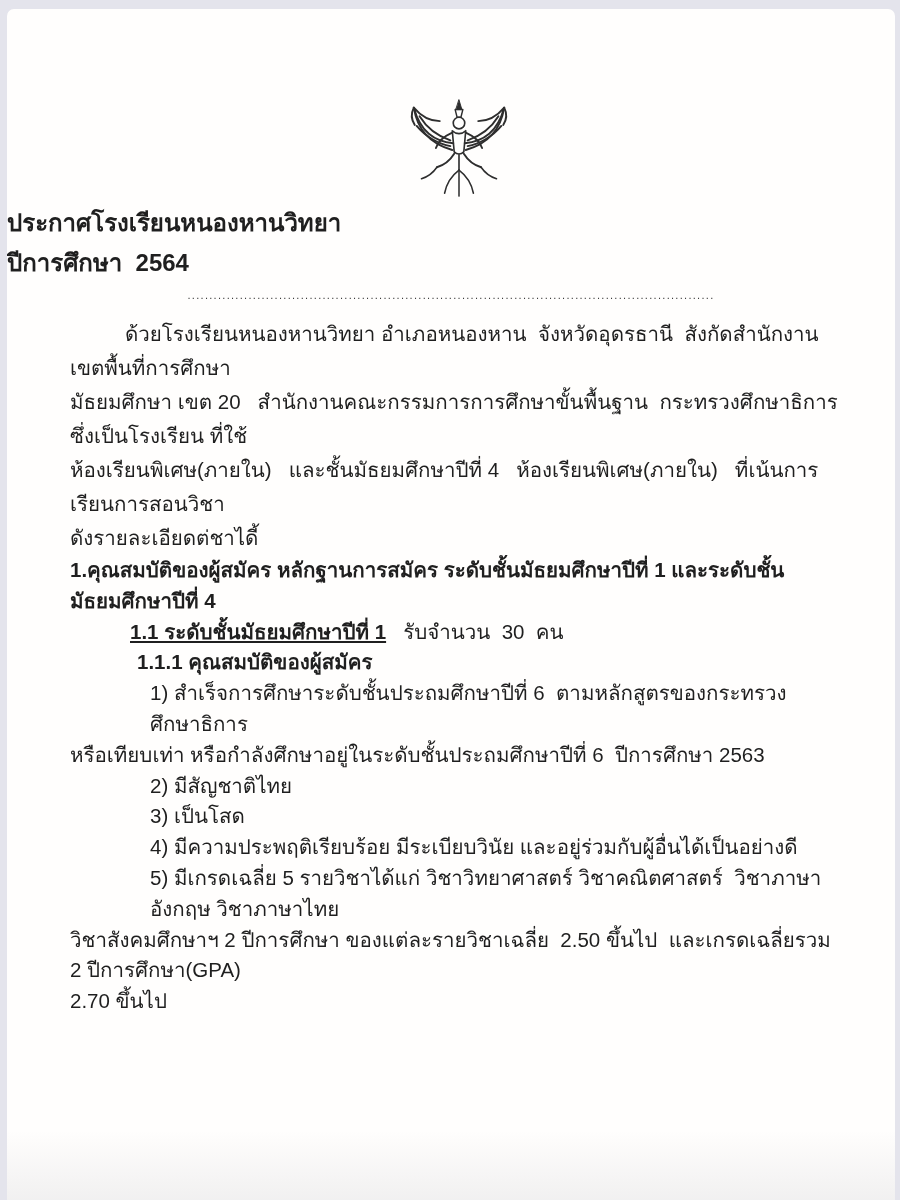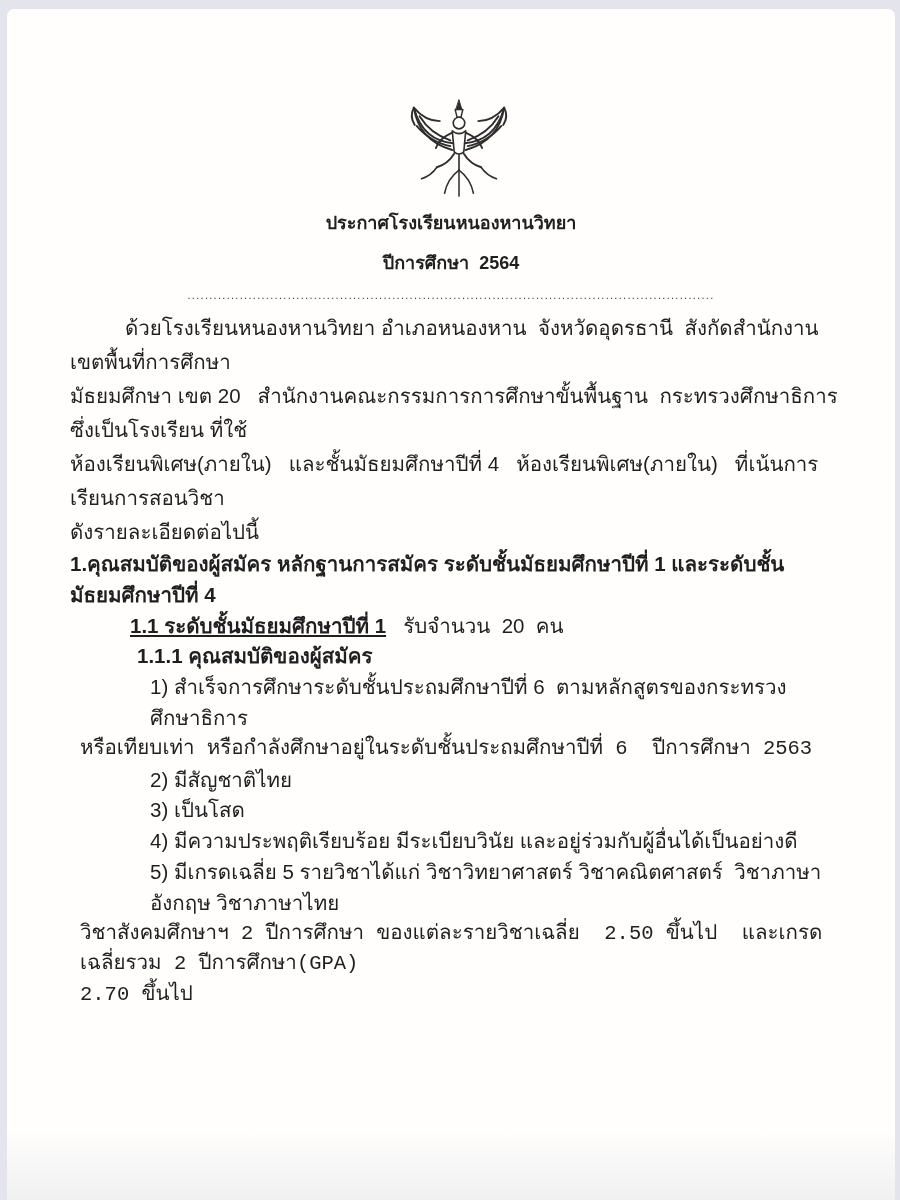--- a/index.html
+++ b/index.html
@@ -23,60 +23,60 @@
     background:linear-gradient(to bottom, rgba(120,120,132,0) 0%, rgba(120,120,132,0.10) 100%);
     pointer-events:none;
   }
   .emblem-wrap {
     margin-top:90px;
     height:100px;
     text-align:center;
   }
   .emblem-wrap svg { margin-left:16px; }
   .doc-header {
-    text-align:center;
+    text-align:left;
     font-weight:bold;
-    font-size:18px;
+    font-size:24px;
     margin-top:4px;
   }
   .doc-header .h-line {
     line-height:40px;
     white-space:pre-wrap;
   }
   .divider-line {
     text-align:center;
     font-size:11px;
     letter-spacing:1.3px;
     color:#3c3c3c;
     line-height:18px;
     margin-top:3px;
     overflow:hidden;
     white-space:nowrap;
   }
   .content {
     padding:0 56px 0 63px;
     font-size:20.5px;
   }
-  .intro { margin-top:7px; }
+  .intro { margin-top:13px; }
   .intro .p-line {
     line-height:34px;
     white-space:pre-wrap;
   }
   .intro .p-first { text-indent:55px; }
   .body-lines { margin-top:0px; }
   .doc-line {
     line-height:30.8px;
     white-space:pre-wrap;
   }
   .t-section-heading { font-weight:bold; }
   .t-subheading { margin-left:60px; }
   .t-subheading .sub-title { font-weight:bold; text-decoration:underline; }
   .t-subsubheading { margin-left:67px; font-weight:bold; }
   .t-item { margin-left:80px; }
-  .t-flush { margin-left:10px;font-family:Liberation Mono, monospace; }
+  .t-flush { margin-left:0; }
 </style>
 </head>
 <body>
 
 <div class="page">
 
   <div class="emblem-wrap">
     
     <svg width="124" height="100" viewBox="0 0 128 104" aria-hidden="true">
       <g stroke="#2e2e2e" fill="none" stroke-width="2" stroke-linecap="round" stroke-linejoin="round">
@@ -124,25 +124,25 @@
     <div class="h-line">ปีการศึกษา  2564</div>
   </div>
 
   <div class="divider-line">.........................................................................................................................</div>
 
   <div class="content">
     <div class="intro">
         <div class="p-line p-first">ด้วยโรงเรียนหนองหานวิทยา อำเภอหนองหาน  จังหวัดอุดรธานี  สังกัดสำนักงานเขตพื้นที่การศึกษา</div>
         <div class="p-line">มัธยมศึกษา เขต 20   สำนักงานคณะกรรมการการศึกษาขั้นพื้นฐาน  กระทรวงศึกษาธิการ  ซึ่งเป็นโรงเรียน ที่ใช้</div>
         <div class="p-line">ห้องเรียนพิเศษ(ภายใน)   และชั้นมัธยมศึกษาปีที่ 4   ห้องเรียนพิเศษ(ภายใน)   ที่เน้นการเรียนการสอนวิชา</div>
-        <div class="p-line">ดังรายละเอียดต่อไปนี้</div>
+        <div class="p-line">ดังรายละเอียดต่ชาไดี้</div>
       </div>
     <div class="body-lines">
         <div class="doc-line t-section-heading">1.คุณสมบัติของผู้สมัคร หลักฐานการสมัคร ระดับชั้นมัธยมศึกษาปีที่ 1 และระดับชั้นมัธยมศึกษาปีที่ 4</div>
-        <div class="doc-line t-subheading"><span class="sub-title">1.1 ระดับชั้นมัธยมศึกษาปีที่ 1</span><span class="sub-suffix">   รับจำนวน  20  คน</span></div>
+        <div class="doc-line t-subheading"><span class="sub-title">1.1 ระดับชั้นมัธยมศึกษาปีที่ 1</span><span class="sub-suffix">   รับจำนวน  30  คน</span></div>
         <div class="doc-line t-subsubheading">1.1.1 คุณสมบัติของผู้สมัคร</div>
         <div class="doc-line t-item">1) สำเร็จการศึกษาระดับชั้นประถมศึกษาปีที่ 6  ตามหลักสูตรของกระทรวงศึกษาธิการ</div>
         <div class="doc-line t-flush">หรือเทียบเท่า หรือกำลังศึกษาอยู่ในระดับชั้นประถมศึกษาปีที่ 6  ปีการศึกษา 2563</div>
         <div class="doc-line t-item">2) มีสัญชาติไทย</div>
         <div class="doc-line t-item">3) เป็นโสด</div>
         <div class="doc-line t-item">4) มีความประพฤติเรียบร้อย มีระเบียบวินัย และอยู่ร่วมกับผู้อื่นได้เป็นอย่างดี</div>
         <div class="doc-line t-item">5) มีเกรดเฉลี่ย 5 รายวิชาได้แก่ วิชาวิทยาศาสตร์ วิชาคณิตศาสตร์  วิชาภาษาอังกฤษ วิชาภาษาไทย</div>
         <div class="doc-line t-flush">วิชาสังคมศึกษาฯ 2 ปีการศึกษา ของแต่ละรายวิชาเฉลี่ย  2.50 ขึ้นไป  และเกรดเฉลี่ยรวม 2 ปีการศึกษา(GPA)</div>
         <div class="doc-line t-flush">2.70 ขึ้นไป</div>
       </div>

